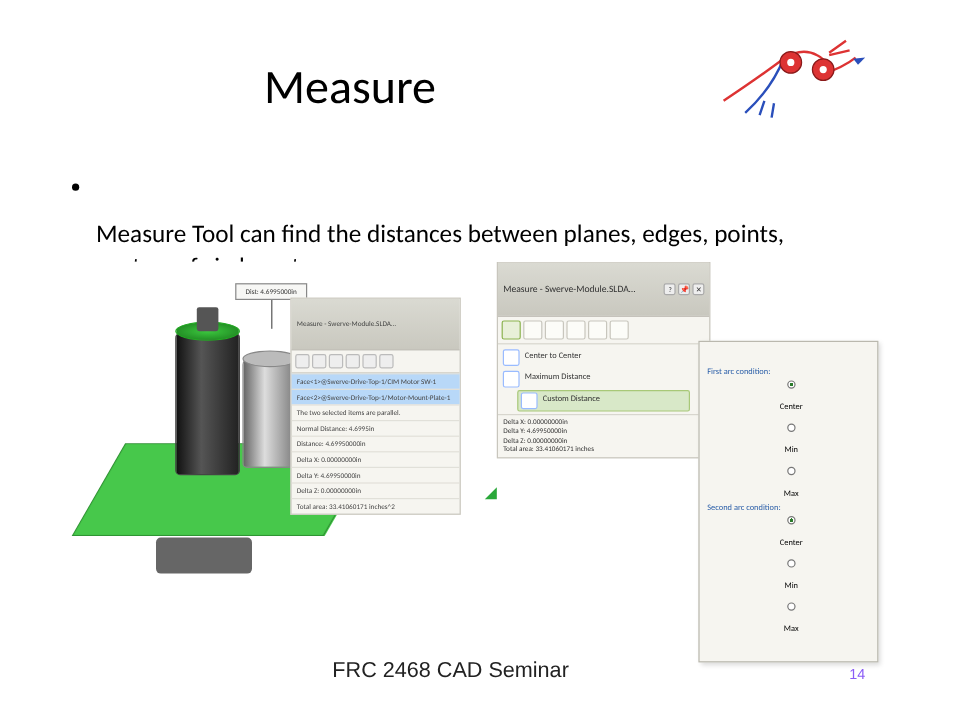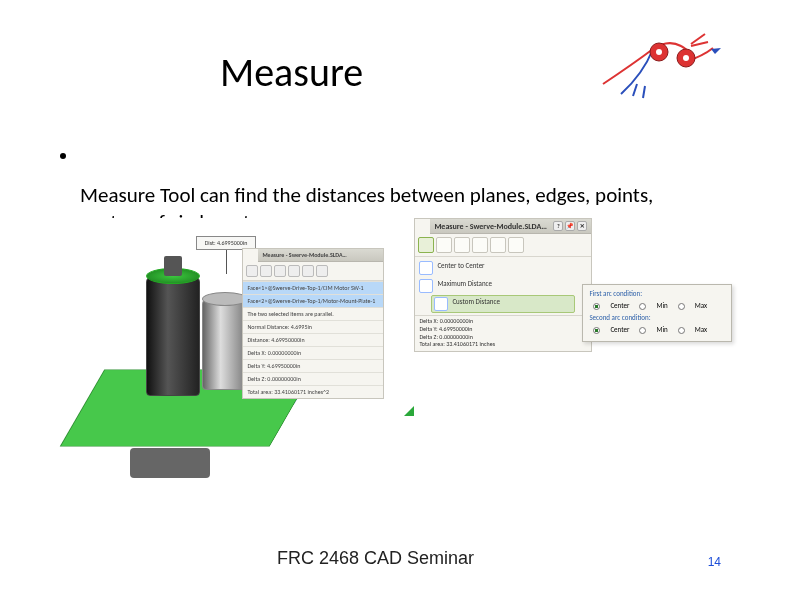--- a/index.html
+++ b/index.html
@@ -21,21 +21,21 @@
   .cyl1 { left: 76px; top: 58px; width: 54px; height: 120px; background: linear-gradient(90deg,#111,#555 40%,#222); border: 1px solid #444; }
   .cyl1top { position: absolute; left: 76px; top: 50px; width: 54px; height: 16px; border-radius: 50%; background: radial-gradient(ellipse,#3cc93f,#1a7a1c); border: 1px solid #2a2; }
   .cyl1cap { position: absolute; left: 94px; top: 38px; width: 18px; height: 20px; background: #555; border-radius: 2px; }
   .cyl2 { left: 132px; top: 80px; width: 46px; height: 92px; background: linear-gradient(90deg,#666,#ddd 40%,#777); border: 1px solid #888; }
   .cyl2top { position: absolute; left: 132px; top: 74px; width: 46px; height: 14px; border-radius: 50%; background: #bbb; border: 1px solid #888; }
   .hub { position: absolute; left: 60px; bottom: 0; width: 80px; height: 30px; background: #666; border-radius: 4px; }
   .callout { position: absolute; left: 126px; top: 18px; width: 60px; height: 14px; background: #f7f7f5; border: 1px solid #888; font-size: 6px; display: flex; align-items: center; justify-content: center; color: #333; }
   .callout-line { position: absolute; left: 156px; top: 30px; width: 1px; height: 26px; background: #555; }
 
   .panel { position: absolute; right: 0; top: 30px; width: 142px; background: #f6f5f0; border: 1px solid #c8c6bd; font-size: 6px; color: #444; }
-  .panel-title { background: linear-gradient(#dadad2,#c9c8bf); padding: 2px 4px; font-weight: bold; display: flex; justify-content: space-between; border-bottom: 1px solid #b8b6ae; margin-left: 15px; }
+  .panel-title { background: linear-gradient(#dadad2,#c9c8bf); padding: 17px 4px; font-weight: normal; display: flex; justify-content: space-between; border-bottom: 1px solid #b8b6ae; }
   .panel-row { padding: 2px 4px; border-top: 1px solid #e1e0d9; white-space: nowrap; overflow: hidden; }
   .panel-icons { display: flex; gap: 2px; padding: 3px; border-bottom: 1px solid #d8d6ce; }
   .pi { width: 12px; height: 12px; background: #eee; border: 1px solid #bbb; border-radius: 2px; }
   .hl { background: #b8d8f8; }
 
   
   .panel2 { position: absolute; left: 0; top: 0; width: 178px; background: #f6f5f0; border: 1px solid #c8c6bd; font-size: 7px; color: #333; }
   .panel2 .panel-title { font-size: 8px; }
   .close-icons { display:flex; gap:2px; }
   .ci { width: 10px; height: 10px; background: #eee; border: 1px solid #aaa; border-radius: 2px; font-size: 6px; display:flex; align-items:center; justify-content:center; }
@@ -44,28 +44,28 @@
   .tb.active { background: #e8f0d8; border-color: #8bb34f; }
   .measure-list { padding: 2px 0; }
   .ml-item { display: flex; padding: 2px 4px; gap: 4px; }
   .ml-item.hover { background: #d8e8c8; border: 1px solid #a8c878; border-radius: 2px; margin: 0 16px; padding: 1px 2px; }
   .ml-icon { width: 14px; height: 14px; background: #fff; border: 1px solid #9bf; border-radius: 2px; flex-shrink: 0; }
   .fields { position: absolute; left: 172px; top: 14px; width: 120px; font-size: 6px; }
   .field-box { background: #fff9e8; border: 1px solid #b0ac98; padding: 1px 3px; margin-bottom: 1px; color: #b02828; }
   .deltas { font-size: 6px; padding: 2px 4px; line-height: 1.3; border-top: 1px solid #d8d6ce; }
   .corner-mark { position: absolute; left: -10px; bottom: -8px; width: 0; height: 0; border-left: 10px solid transparent; border-bottom: 10px solid #2aa83a; }
 
-  .flyout { position: absolute; left: 168px; top: 66px; width: 150px; background: #f6f5f0; border: 1px solid #bab8ae; font-size: 7px; padding: 4px 6px; box-shadow: 2px 2px 4px rgba(0,0,0,0.15); }
+  .flyout { position: absolute; left: 168px; top: 66px; width: 150px; background: #f6f5f0; border: 1px solid #bab8ae; font-size: 7px; padding: 20px 6px; box-shadow: 2px 2px 4px rgba(0,0,0,0.15); }
   .fly-h { color: #2a5ea8; margin-bottom: 2px; }
-  .radios { display: flex; gap: 10px; align-items: flex-end; padding: 1px 0 3px 4px; }
+  .radios { display: flex; gap: 10px; align-items: center; padding: 1px 0 3px 4px; flex-direction: column; }
   .radio { width: 7px; height: 7px; border: 1px solid #777; border-radius: 50%; background: #fff; display: inline-block; }
   .radio.sel { background: radial-gradient(circle,#2a7a2a 0 40%,#fff 45%); }
 
   .footer-text { position: absolute; bottom: 26px; left: 0; right: 0; text-align: center; font-family: Arial, sans-serif; font-size: 18px; color: #222; }
-  .page-num { position: absolute; bottom: 26px; right: 30px; font-size: 12px; color: #1d4ed8; font-family: Arial, sans-serif; }
+  .page-num { position: absolute; bottom: 26px; right: 30px; font-size: 12px; color: #8b5cf6; font-family: Arial, sans-serif; }
 </style>
 </head>
 <body>
 
 <div class="slide">
 
   <div class="title">Measure</div>
 
   <div class="logo">
     <svg viewBox="0 0 130 80">

